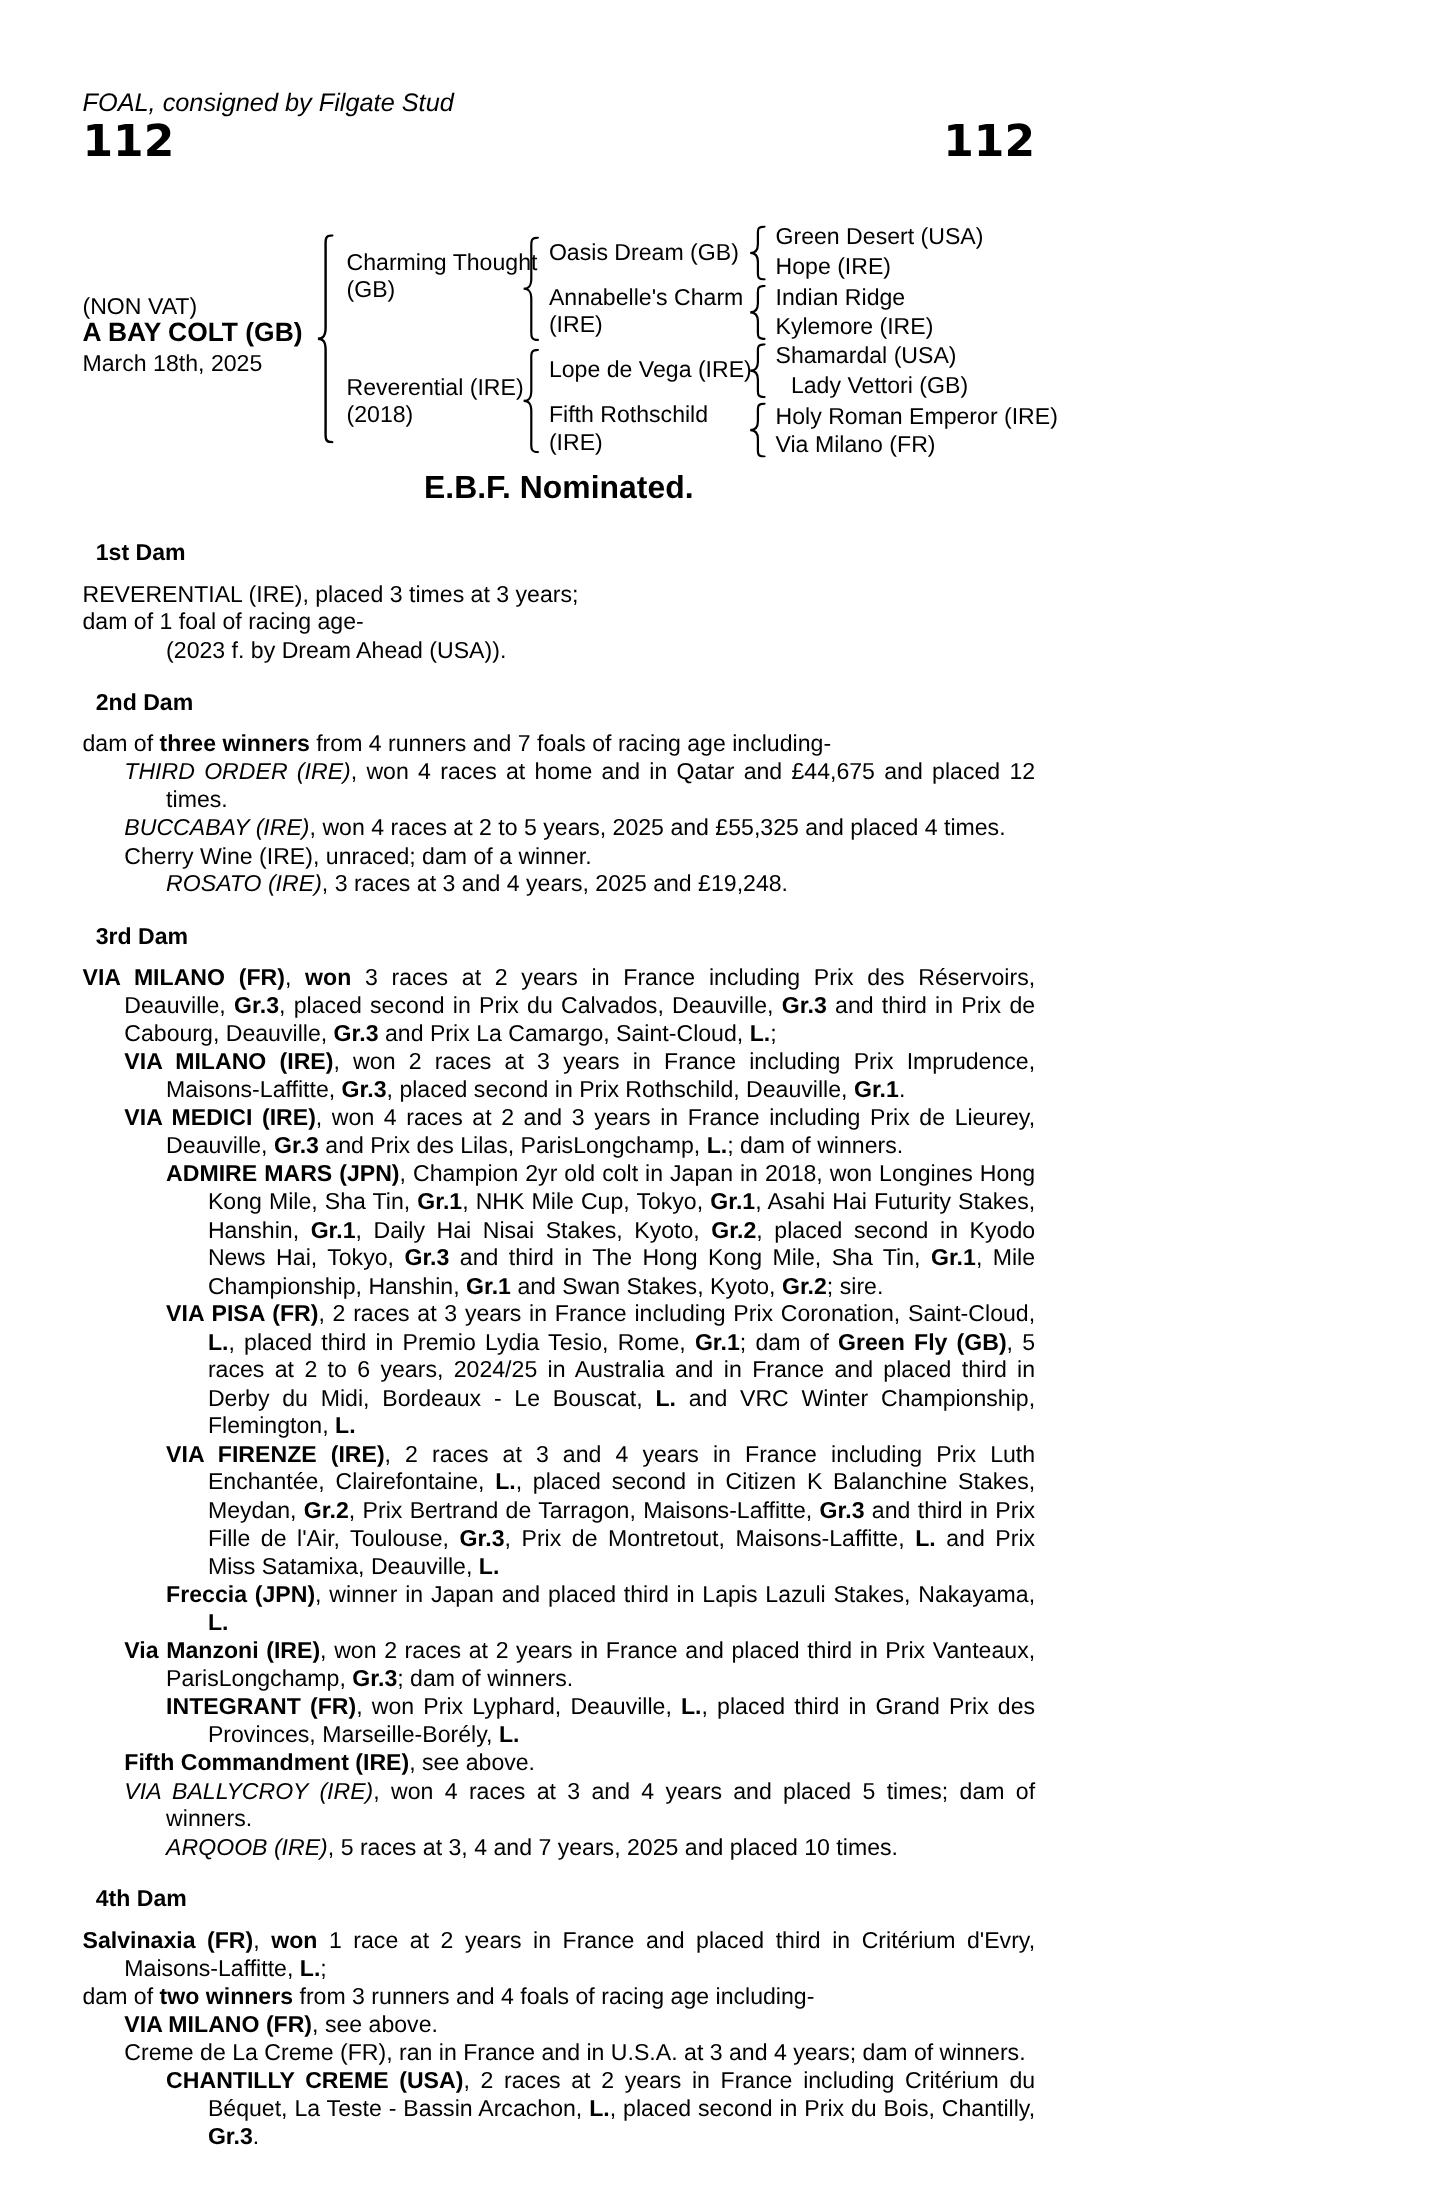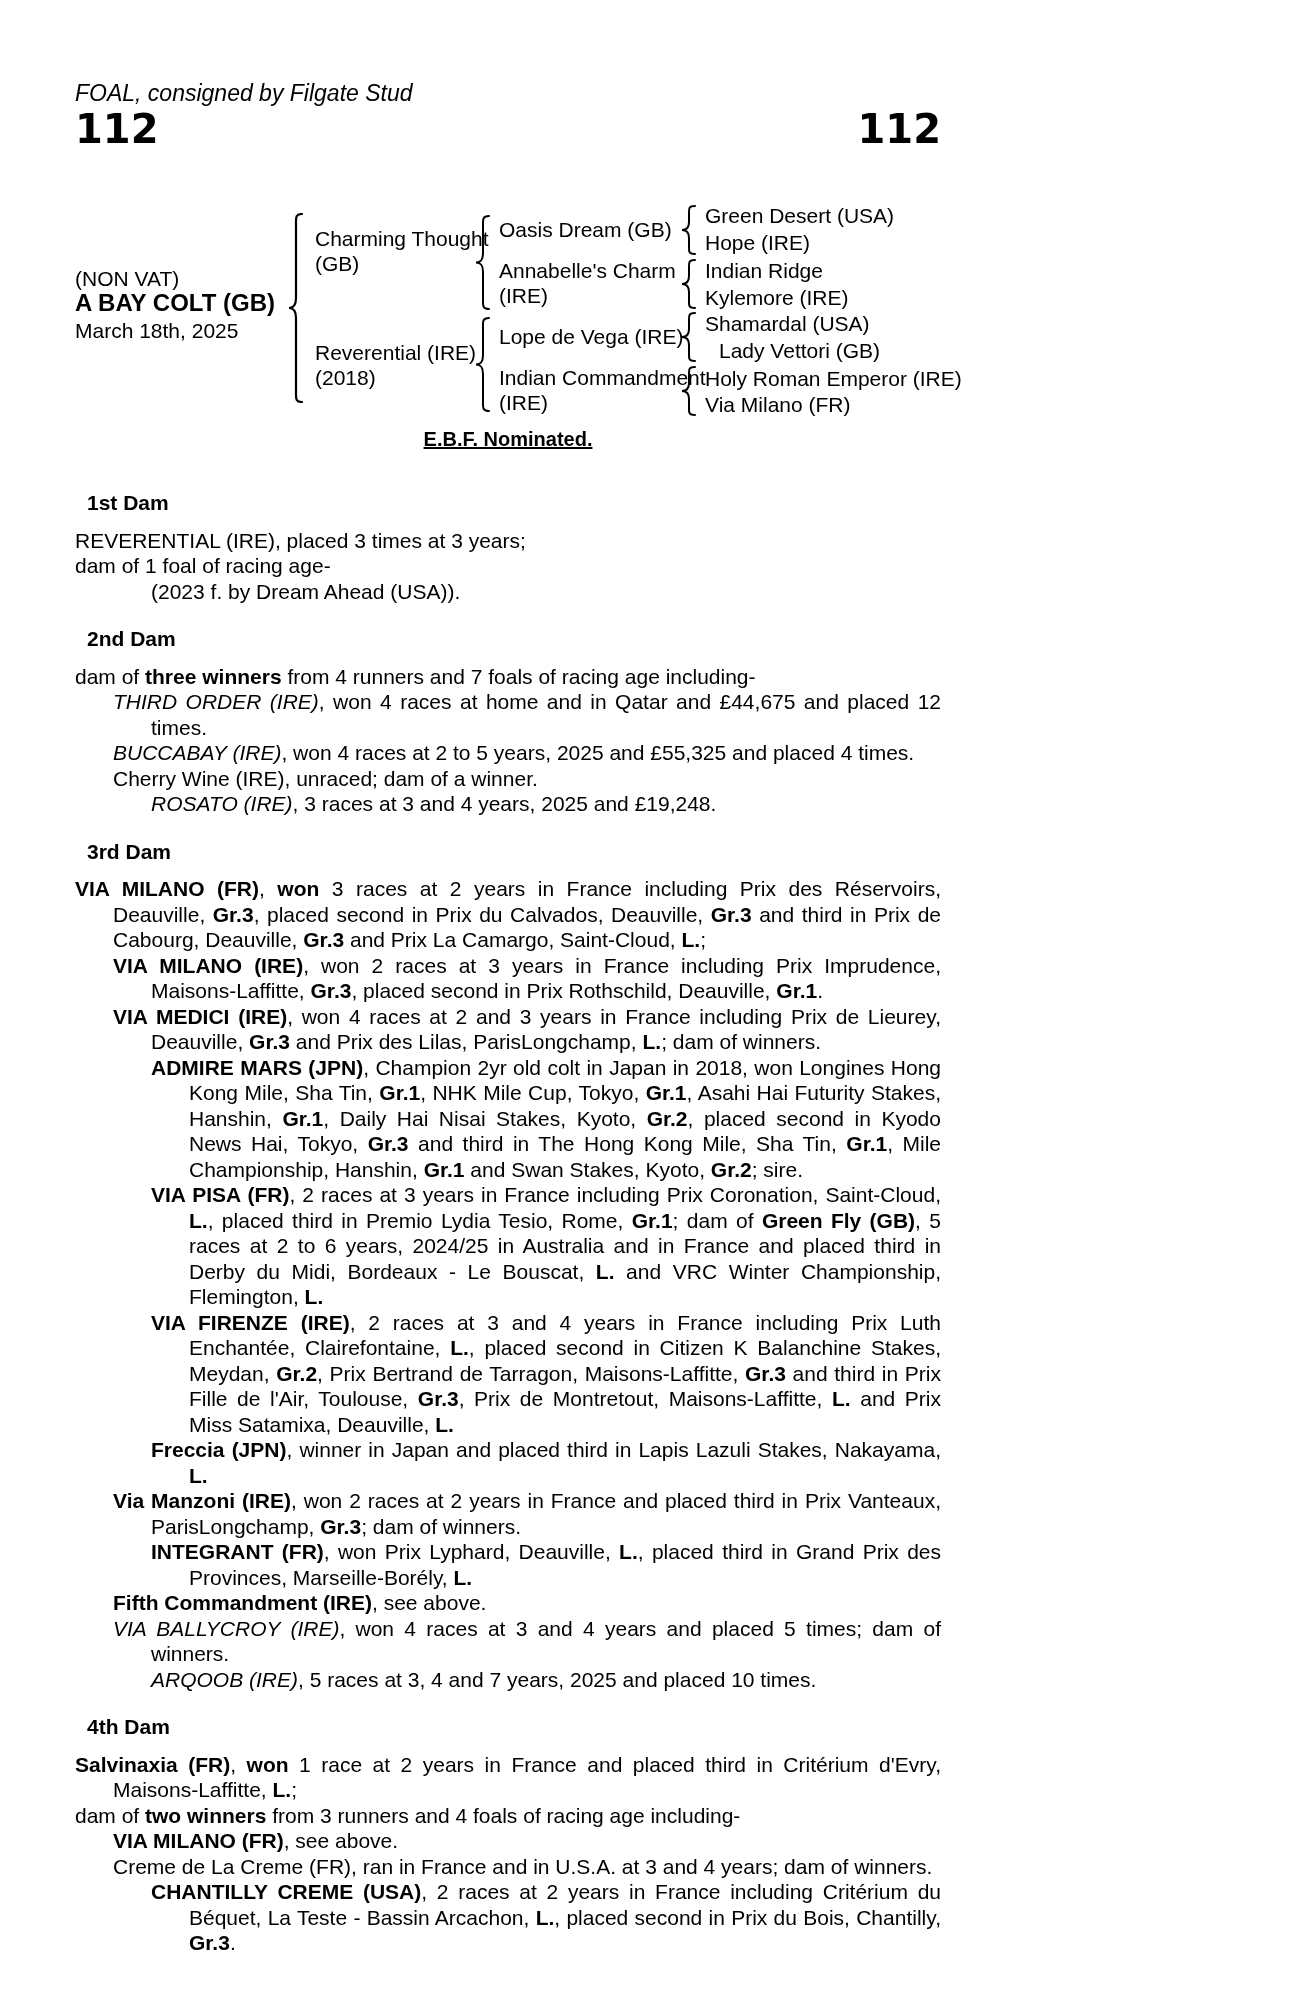--- a/index.html
+++ b/index.html
@@ -48,21 +48,21 @@
   .brace-main { left:213px; top:8px;   }
   .brace-sire { left:400px; top:10px;  }
   .brace-dam  { left:400px; top:112px; }
   .brace-p1   { left:606px; top:0;     }
   .brace-p2   { left:606px; top:54px;  }
   .brace-p3   { left:606px; top:107px; }
   .brace-p4   { left:606px; top:161px; }
 
   .ebf {
     position:absolute; top:428px; left:75px; width:866px; text-align:center;
-    font-weight:bold; font-size:20px;text-decoration:underline;
+    font-weight:bold; font-size:29px;
   }
 
   
   .sections { position:absolute; top:478px; left:75px; width:866px; font-size:21px; line-height:25.5px; }
   .dam-section + .dam-section { margin-top:22px; }
   .dam-heading { margin:12px; font-size:21px; line-height:25.5px; font-weight:bold; }
   .para { margin:0; text-align:justify; }
   .para.l0 { padding-left:38px;  text-indent:-38px; }
   .para.l1 { padding-left:76px;  text-indent:-38px; }
   .para.l2 { padding-left:114px; text-indent:-38px; }
@@ -103,21 +103,21 @@
     <div class="brace brace-dam">
       <svg width="16" height="95" viewBox="0 0 16 95">
           <path d="M 14 1 C 7 1 8 5 8 12 L 8 38 C 8 45 6 47.5 1 47.5 C 6 47.5 8 50 8 57 L 8 83 C 8 90 7 94 14 94" fill="none" stroke="#000" stroke-width="2" stroke-linecap="round"></path>
         </svg>
     </div>
 
     <div class="ped-item g3a">Oasis Dream (GB)</div>
     <div class="ped-item g3b1">Annabelle's Charm</div>
     <div class="ped-item g3b2">(IRE)</div>
     <div class="ped-item g3c">Lope de Vega (IRE)</div>
-    <div class="ped-item g3d1">Indian Commandment</div>
+    <div class="ped-item g3d1">Fifth Rothschild</div>
     <div class="ped-item g3d2">(IRE)</div>
 
     <div class="brace brace-p1">
       <svg width="16" height="50" viewBox="0 0 16 50">
           <path d="M 14 1 C 7 1 8 4 8 10 L 8 17 C 8 22 6 25 1 25 C 6 25 8 28 8 33 L 8 40 C 8 46 7 49 14 49" fill="none" stroke="#000" stroke-width="2" stroke-linecap="round"></path>
         </svg>
     </div>
     <div class="brace brace-p2">
       <svg width="16" height="50" viewBox="0 0 16 50">
           <path d="M 14 1 C 7 1 8 4 8 10 L 8 17 C 8 22 6 25 1 25 C 6 25 8 28 8 33 L 8 40 C 8 46 7 49 14 49" fill="none" stroke="#000" stroke-width="2" stroke-linecap="round"></path>

